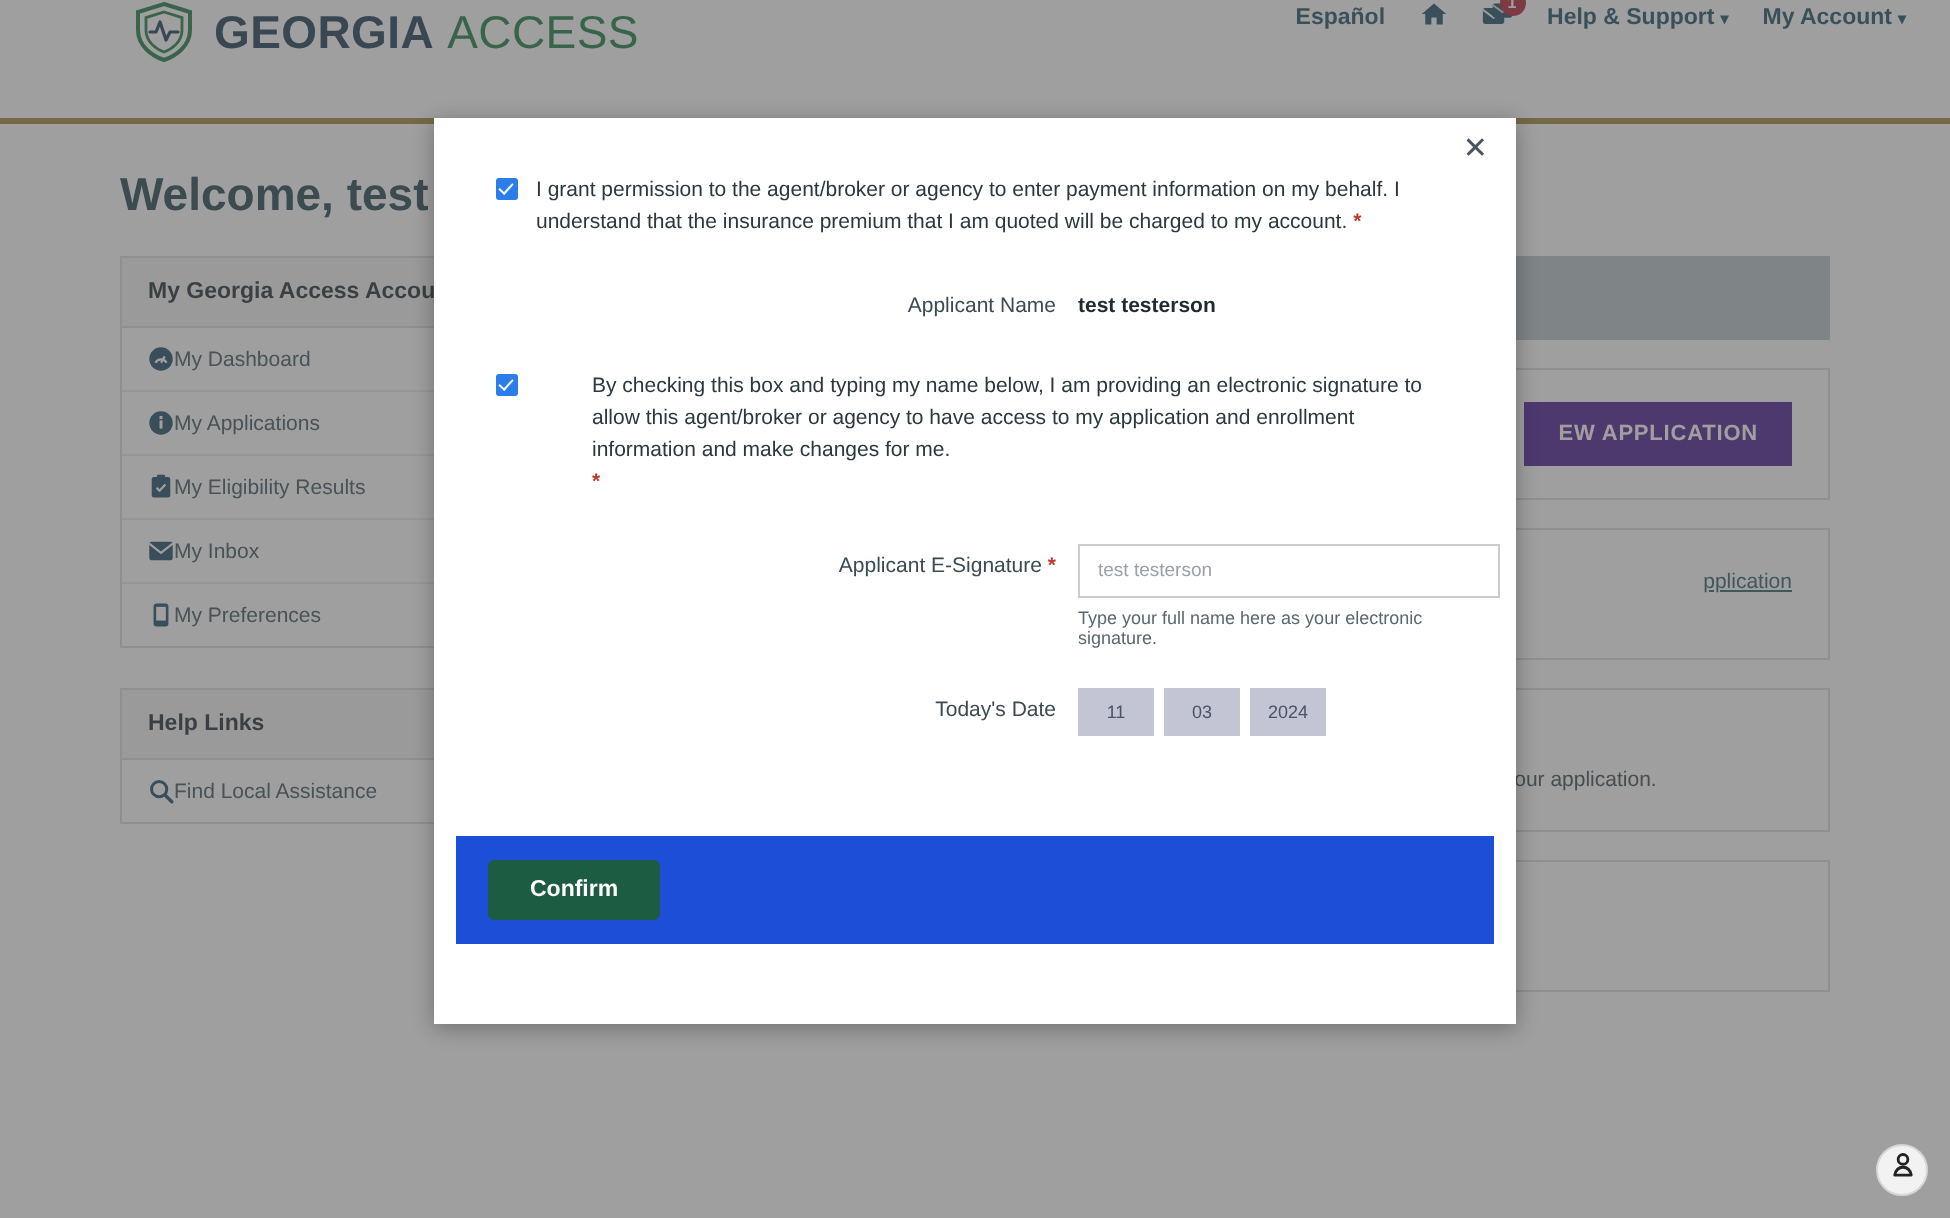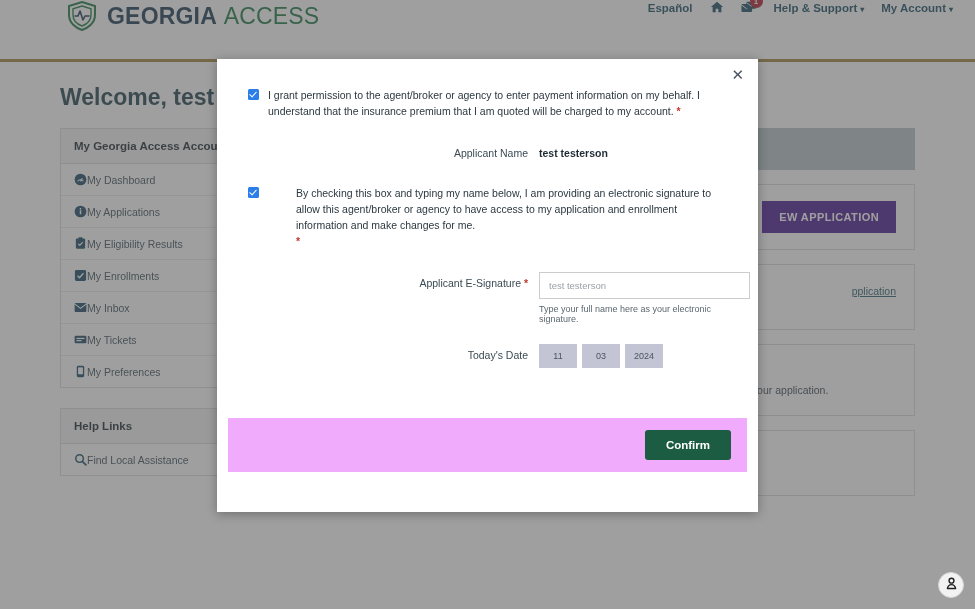--- a/index.html
+++ b/index.html
@@ -270,25 +270,25 @@
     width: 38px; height: 24px;
     background: #c3c5d4;
     border: none;
     color: #4a5464;
     font-size: 9px;
     text-align: center;
     font-family: "Liberation Sans", sans-serif;
   }
 
   .modal-footer {
-    background: #f0abfc;
+    background: #1d4ed8;
     margin: 0 11px;
     padding: 12px 16px;
     display: flex;
-    justify-content: flex-end;
+    justify-content: flex-start;
   }
   .btn-confirm {
     background: #1c5c42;
     color: #fff;
     border: none;
     font-size: 11.5px;
     font-weight: bold;
     padding: 9px 21px;
     border-radius: 3px;
     cursor: pointer;
@@ -392,50 +392,31 @@
               <span class="side-ico">
                 <svg viewBox="0 0 14 14" width="13" height="13">
                     <rect x="2" y="1.6" width="10" height="11" rx="1.2" fill="#1d4d66"></rect>
                     <rect x="4.8" y="0.4" width="4.4" height="2.2" rx="0.6" fill="#1d4d66"></rect>
                     <path d="M4.6 7.4 L6.2 9 L9.4 5.6" fill="none" stroke="#fff" stroke-width="1.2"></path>
                   </svg>
               </span>
               <span>My Eligibility Results</span>
             </div>
 
-            <div class="side-item">
-              <span class="side-ico">
-                <svg viewBox="0 0 14 14" width="13" height="13">
-                    <rect x="1" y="1" width="12" height="12" rx="1.6" fill="#1d4d66"></rect>
-                    <path d="M3.8 7.2 L5.9 9.3 L10.2 4.6" fill="none" stroke="#fff" stroke-width="1.5"></path>
-                  </svg>
-              </span>
-              <span>My Enrollments</span>
-            </div>
 
             <div class="side-item">
               <span class="side-ico">
                 <svg viewBox="0 0 14 12" width="13" height="11">
                     <rect x="0.6" y="1" width="12.8" height="10" rx="1.2" fill="#1d4d66"></rect>
                     <path d="M0.6 2 L7 7 L13.4 2" fill="none" stroke="#fff" stroke-width="1.2"></path>
                   </svg>
               </span>
               <span>My Inbox</span>
             </div>
 
-            <div class="side-item">
-              <span class="side-ico">
-                <svg viewBox="0 0 14 12" width="13" height="11">
-                    <rect x="0.6" y="2" width="12.8" height="8" rx="1.4" fill="#1d4d66"></rect>
-                    <rect x="2.6" y="4.2" width="8.8" height="1.3" fill="#fff"></rect>
-                    <rect x="2.6" y="6.6" width="5.6" height="1.3" fill="#fff"></rect>
-                  </svg>
-              </span>
-              <span>My Tickets</span>
-            </div>
 
             <div class="side-item">
               <span class="side-ico">
                 <svg viewBox="0 0 14 14" width="13" height="13">
                     <rect x="3" y="0.8" width="8" height="12.4" rx="1.6" fill="#1d4d66"></rect>
                     <rect x="4.4" y="2.6" width="5.2" height="7.4" fill="#fff"></rect>
                   </svg>
               </span>
               <span>My Preferences</span>
             </div>

